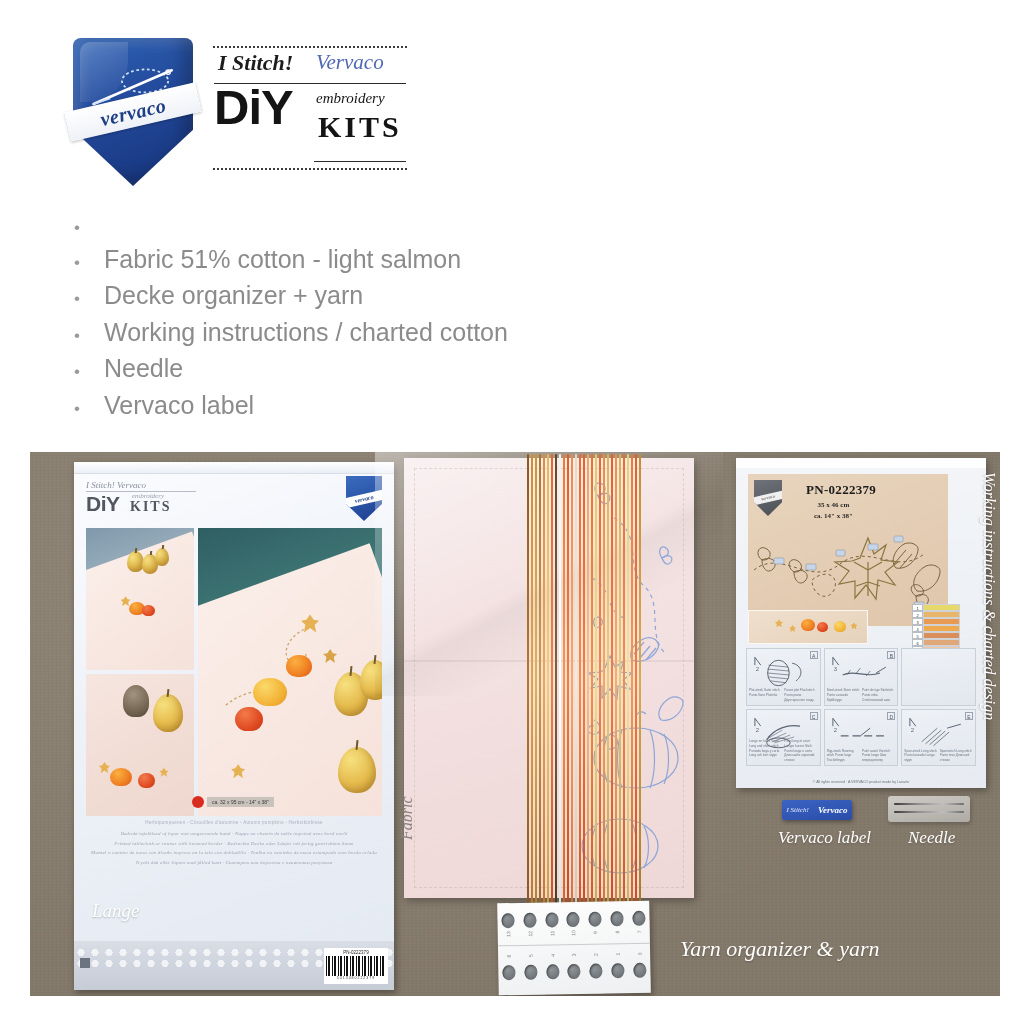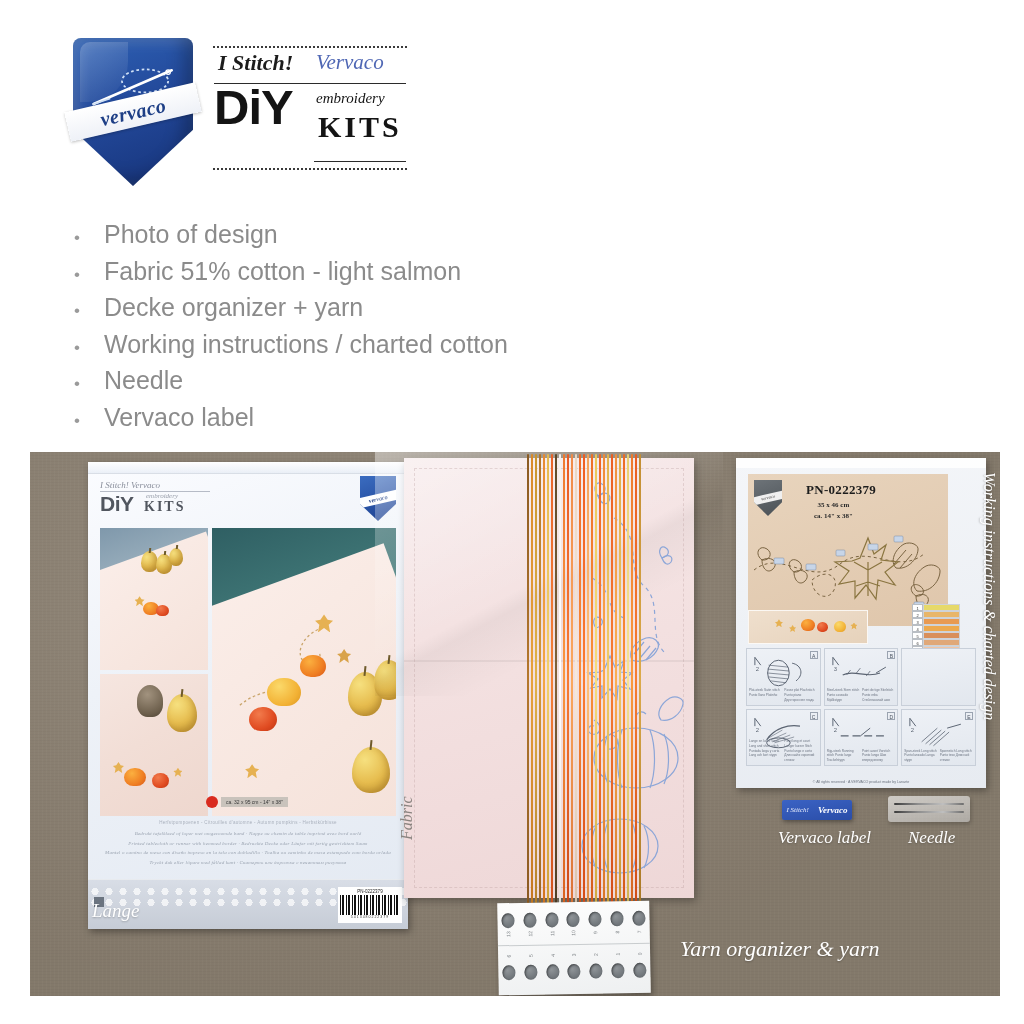--- a/index.html
+++ b/index.html
@@ -123,24 +123,23 @@
   .cardboard-grain {
     position: absolute; inset: 0;
     background-image:
       repeating-linear-gradient(0deg, rgba(0,0,0,.022) 0 1px, transparent 1px 3px),
       repeating-linear-gradient(90deg, rgba(255,255,255,.022) 0 1px, transparent 1px 4px);
     pointer-events: none;
   }
 
   
   .photo-card {
-    position: absolute; left: 44px; top: 10px; width: 320px; height: 467px;
+    position: absolute; left: 44px; top: 10px; width: 320px; height: 528px;
     background: linear-gradient(160deg,#fbfcff 0%, #eef2f8 40%, #e3e9f2 100%);
     box-shadow: 2px 3px 7px rgba(0,0,0,.35);
-    margin-left: 14px;
   }
   .pc-sleeve {
     position: absolute; left: 0; top: 0; width: 100%; height: 12px;
     background: linear-gradient(180deg, rgba(255,255,255,.95), rgba(225,232,242,.6));
     border-bottom: 1px solid rgba(180,190,205,.5);
   }
   .pc-logo {
     position: absolute; left: 12px; top: 18px; width: 110px; height: 40px;
   }
   .pc-logo .pcl-top {
@@ -504,21 +503,20 @@
       <div class="lw-kits">KITS</div>
       <div class="lw-underline"></div>
       <div class="lw-dots-bot"></div>
     </div>
 
   </div>
 
   <div class="contents-list">
     <div class="contents-item">
       <span class="bullet-dot">•</span>
-      <span class="item-label">Photo of design</span>
     </div>
     <div class="contents-item">
       <span class="bullet-dot">•</span>
       <span class="item-label">Fabric 51% cotton - light salmon</span>
     </div>
     <div class="contents-item">
       <span class="bullet-dot">•</span>
       <span class="item-label">Decke organizer + yarn</span>
     </div>
     <div class="contents-item">

